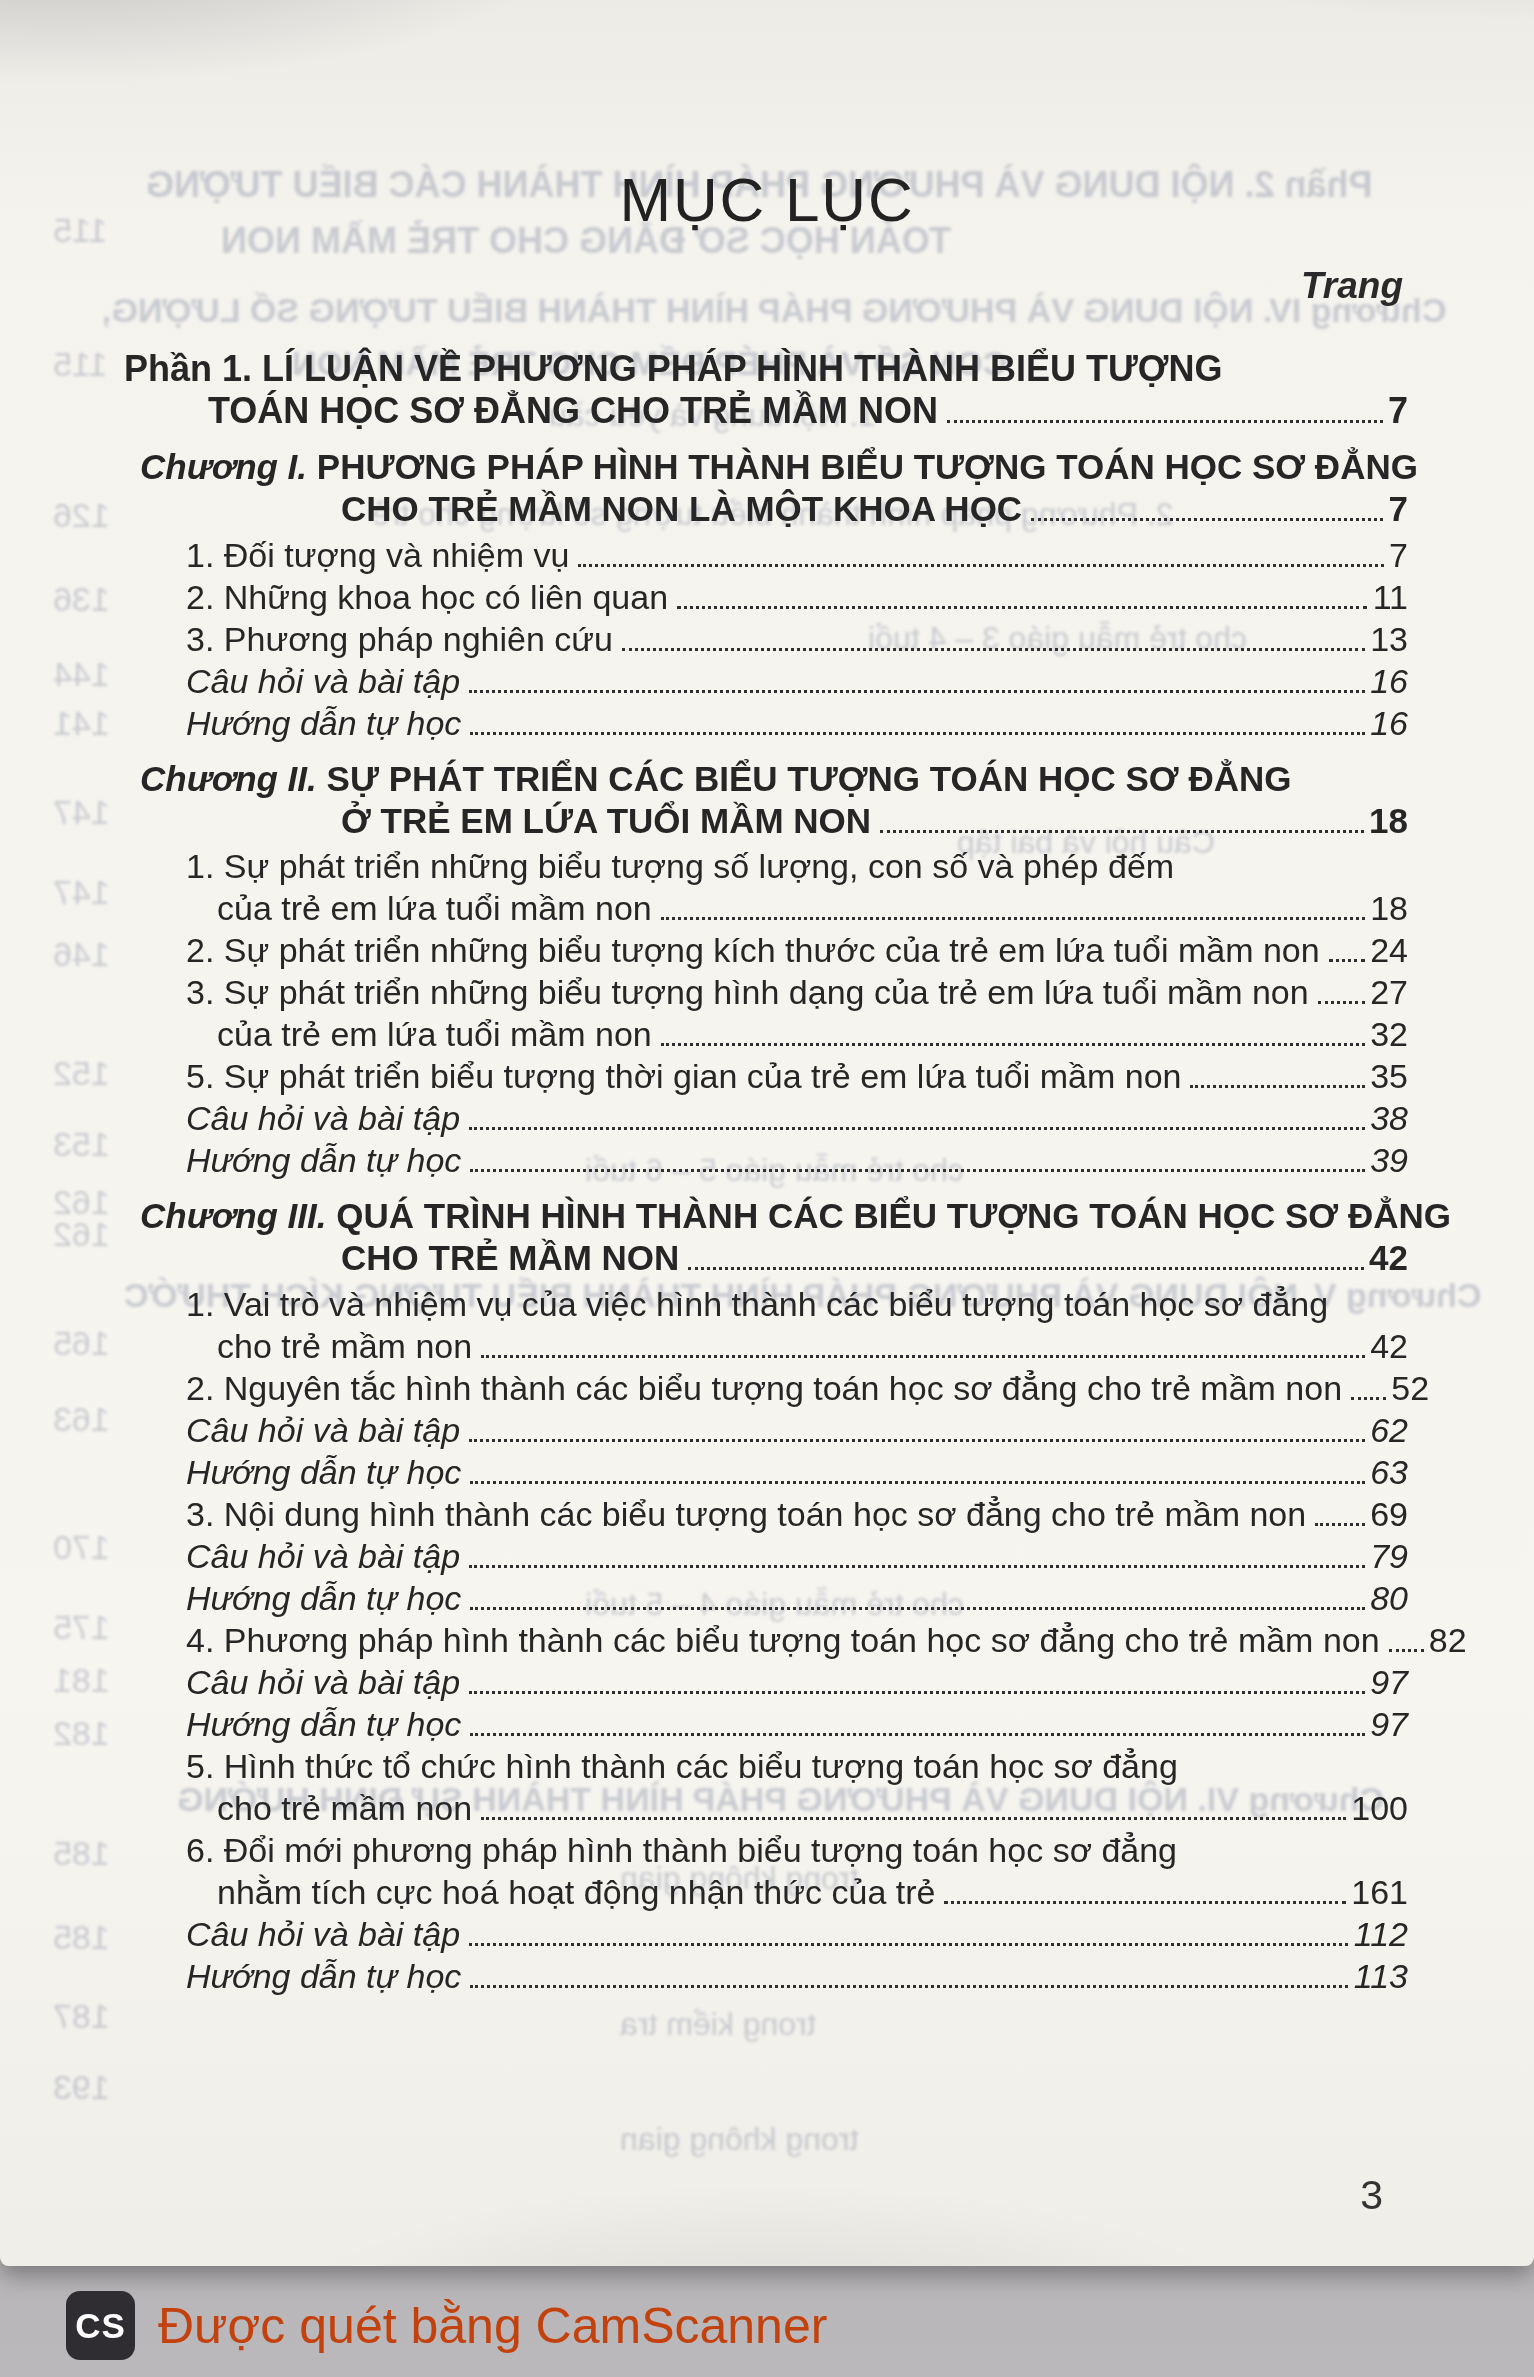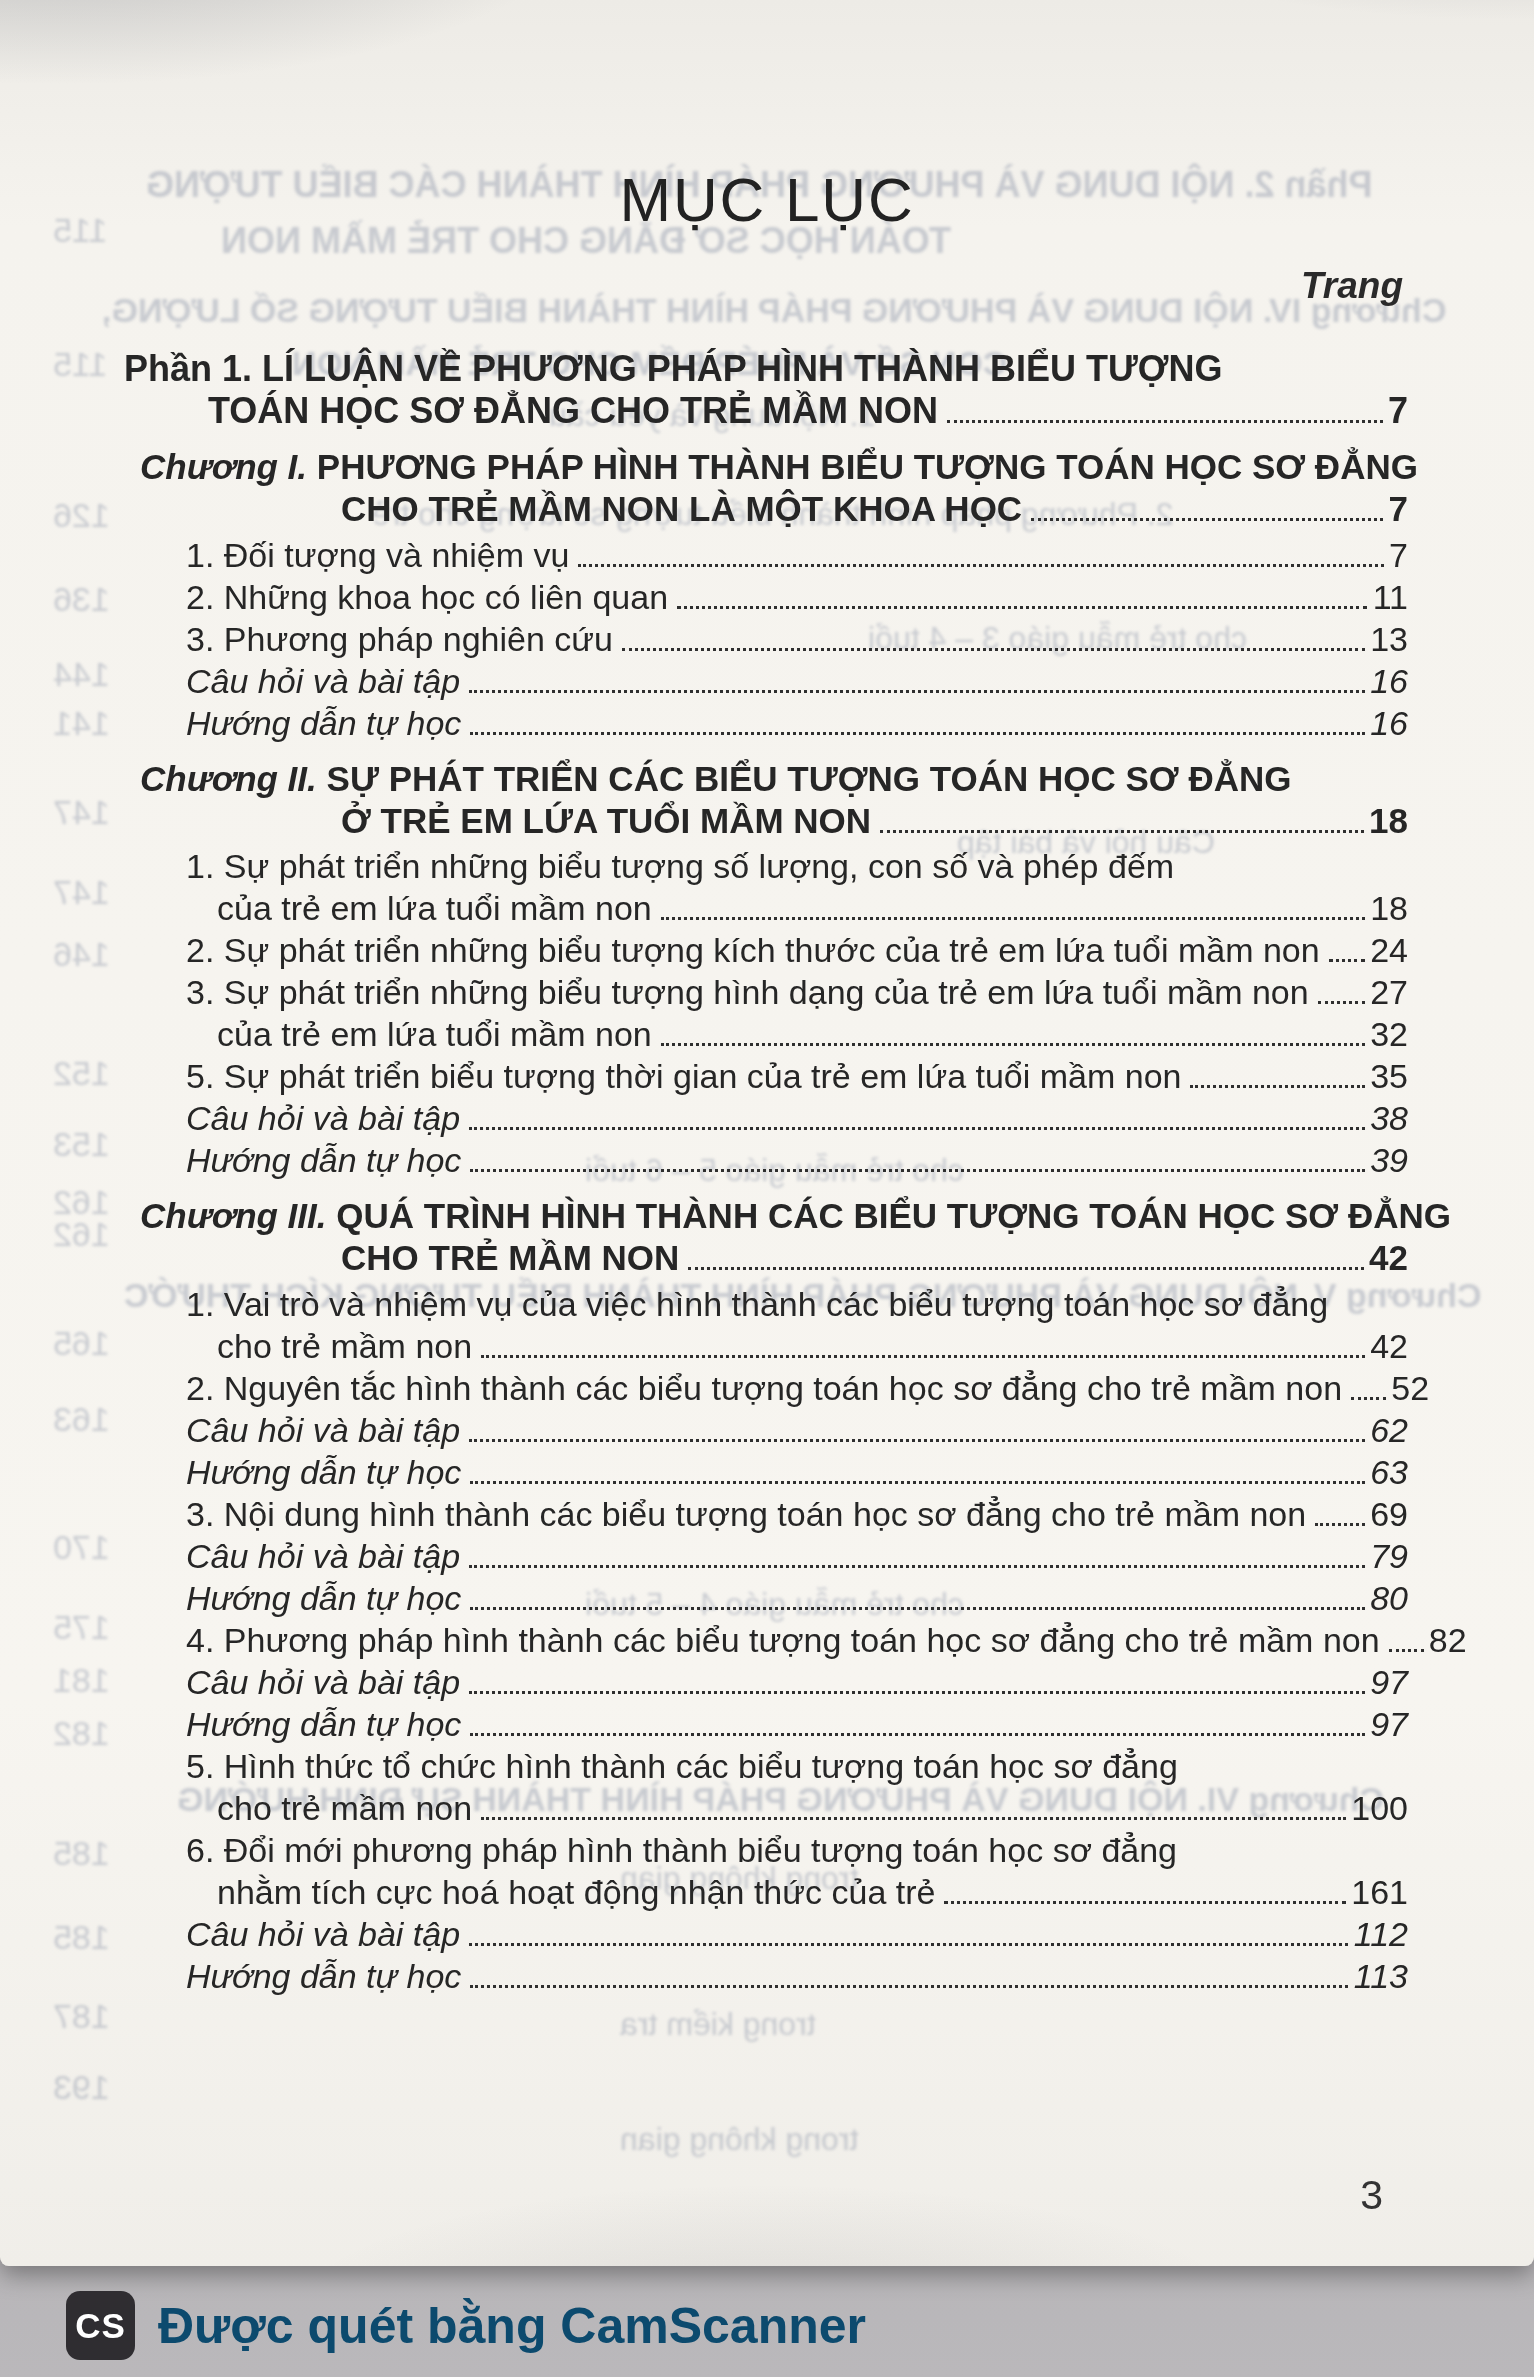--- a/index.html
+++ b/index.html
@@ -85,21 +85,21 @@
   .watermark {
     position: absolute; left: 66px; top: 2291px;
     display: flex; align-items: center; gap: 23px;
   }
   .cs-logo {
     width: 69px; height: 69px;
     background: #2f2d31; border-radius: 14px;
     display: flex; align-items: center; justify-content: center;
     color: #ffffff; font-weight: 700; font-size: 35px; letter-spacing: 0.9px;
   }
-  .cs-text { font-size: 50px; color: #0c4a6e; font-weight: bold; }
+  .cs-text { font-size: 50px; color: #c2410c; }
 </style>
 </head>
 <body>
 
 <div class="page">
   <div class="bleed" id="bleed">
       <span class="b" style="left: 146px; top: 164px; font-size: 36px;">Phần 2. NỘI DUNG VÀ PHƯƠNG PHÁP HÌNH THÀNH CÁC BIỂU TƯỢNG</span>
       <span style="left: 53px; top: 211px; font-size: 34px;">115</span>
       <span class="b" style="left: 221px; top: 220px; font-size: 36px;">TOÁN HỌC SƠ ĐẲNG CHO TRẺ MẦM NON</span>
       <span class="b" style="left: 102px; top: 291px; font-size: 34px;">Chương IV. NỘI DUNG VÀ PHƯƠNG PHÁP HÌNH THÀNH BIỂU TƯỢNG SỐ LƯỢNG,</span>

